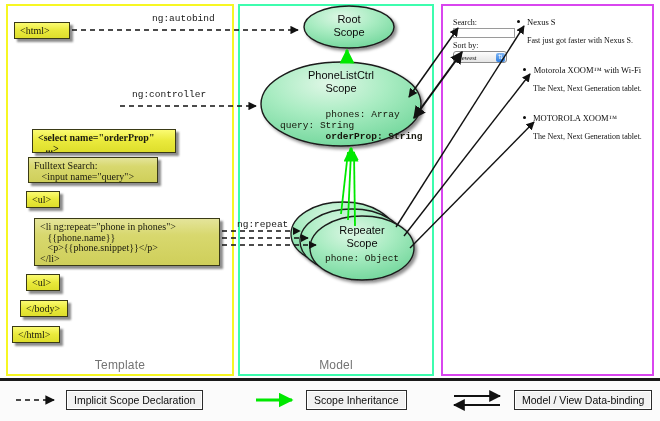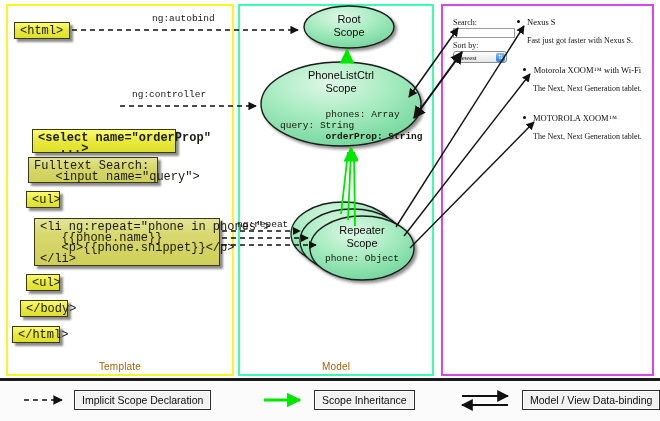--- a/index.html
+++ b/index.html
@@ -36,33 +36,33 @@
   }
   .col-template { left: 6px;   width: 228px; border: 2px solid #f7f723; }
   .col-model    { left: 238px; width: 196px; border: 2px solid #3dfdae; }
   .col-view     { left: 441px; width: 213px; border: 2px solid #d946ef; }
 
   .col-label {
     position: absolute;
     bottom: 2px;
     left: 0; right: 0;
     text-align: center;
-    font-size: 10px;
-    color: #a16207;
+    font-size: 12px;
+    color: #737373;
     letter-spacing: .2px;
   }
 
   
   .tbox {
     position: absolute;
     background: linear-gradient(180deg,#fbfb72 0%, #eaea3c 48%, #dede2c 100%);
     border: 1.5px solid #3a3a16;
     box-shadow: 2.5px 2.5px 2px rgba(0,0,0,.45);
-    font-family: Liberation Mono, monospace;
-    font-size: 12px;
+    font-family: Liberation Serif, serif;
+    font-size: 10px;
     line-height: 10.5px;
     color: #1a1a10;
     padding: 3px 5px;
     white-space: pre;
     box-sizing: border-box;
   }
   .tbox.grey {
     background: linear-gradient(180deg,#e4e49a 0%, #d8d86e 35%, #cfcf5a 100%);
   }
   .tbox.bold { font-weight: bold; }
@@ -165,21 +165,21 @@
     position: absolute;
     font-family: "Liberation Mono", monospace;
     font-size: 9.5px;
     color: #171717;
     white-space: nowrap;
   }
 
   
   #legend {
     position: absolute;
-    left: 12px; top: 384px;
+    left: 4px; top: 384px;
     width: 645px; height: 37px;
   }
   .legend-item { position: absolute; top: 6px; height: 20px; }
   .legend-box {
     position: absolute;
     left: 52px; top: 0;
     background: #f2f2f2;
     border: 1.5px solid #2c2c2c;
     box-shadow: inset 0 0 0 1px #ffffff;
     font-size: 10.5px;

